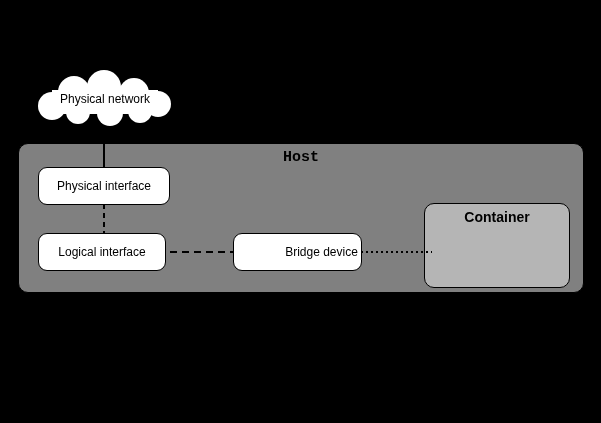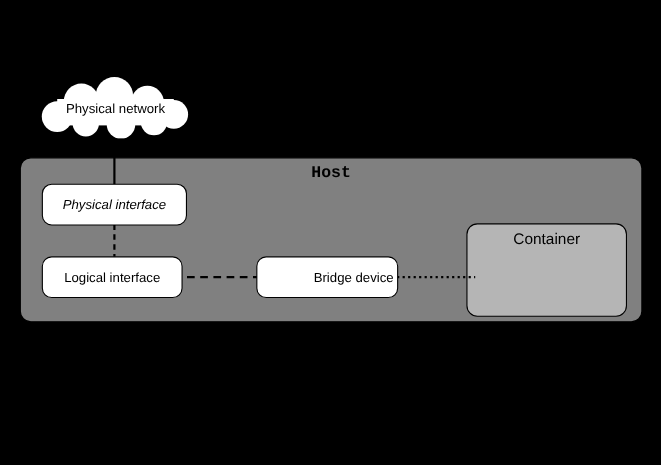--- a/index.html
+++ b/index.html
@@ -32,37 +32,37 @@
     font-weight:bold;font-size:15px;color:var(--text);font-family:Liberation Mono, monospace;
   }
 
   .container-box{
     position:absolute;left:424px;top:203px;width:146px;height:85px;
     background:var(--container-fill);border:1px solid #000;border-radius:10px;
     box-sizing:border-box;z-index:2;
   }
   .container-label{
     position:absolute;left:0;top:5px;width:100%;text-align:center;
-    font-weight:normal;font-size:14px;color:var(--text);
+    font-weight:bold;font-size:14px;color:var(--text);
   }
 
   .connectors{
     position:absolute;left:0;top:0;width:601px;height:423px;
     z-index:3;pointer-events:none;
   }
   .connectors line{stroke:var(--connector);stroke-width:2;}
 
   .node{
     position:absolute;height:38px;
     background:var(--node-fill);border:1.5px solid var(--node-border);border-radius:9px;
     display:flex;align-items:center;justify-content:center;
     font-size:12px;color:var(--text);
     box-sizing:border-box;z-index:4;
   }
-  .node-physical{left:38px;top:167px;width:132px;font-style:italic;}
+  .node-physical{left:38px;top:167px;width:132px;}
   .node-logical{left:38px;top:233px;width:128px;}
   .node-bridge{left:233px;top:233px;width:129px;padding-left:48px;}
   .node-virtual{left:431px;top:232px;width:131px;}
 </style>
 </head>
 <body>
 
 <div class="canvas">
 
   <div class="host">

